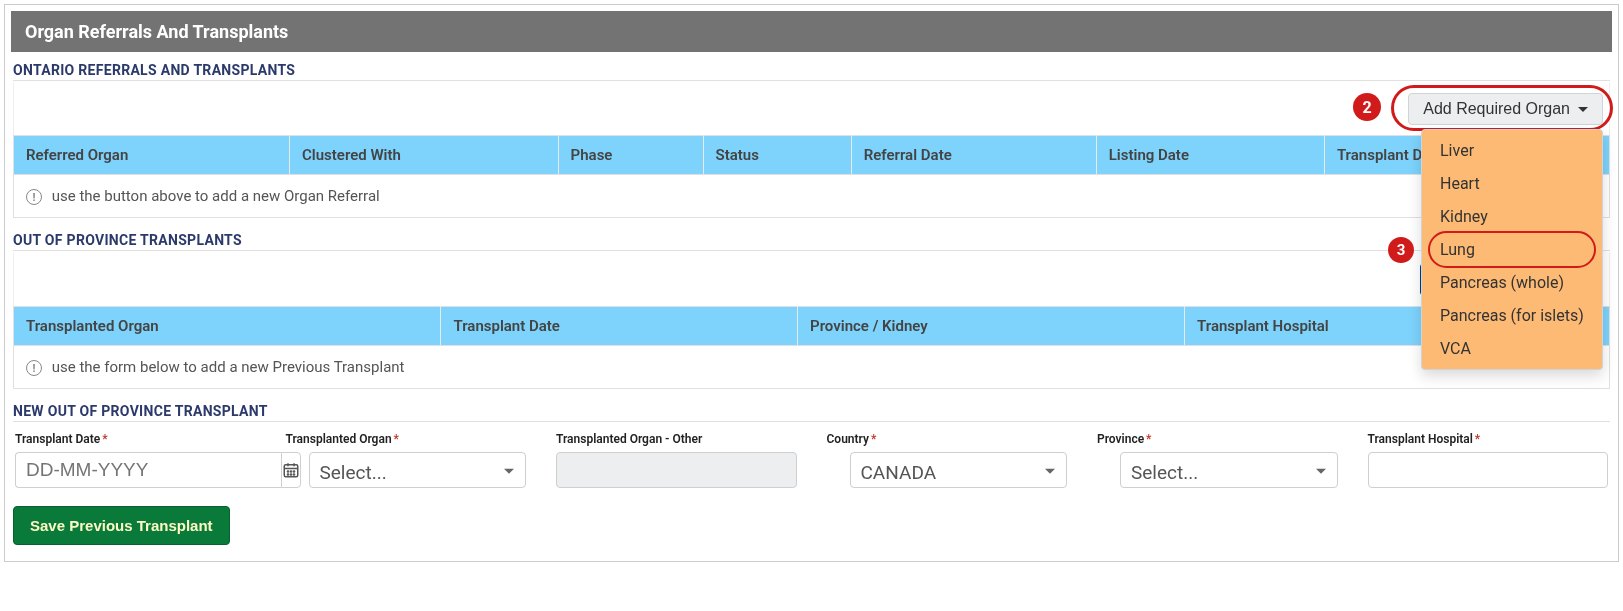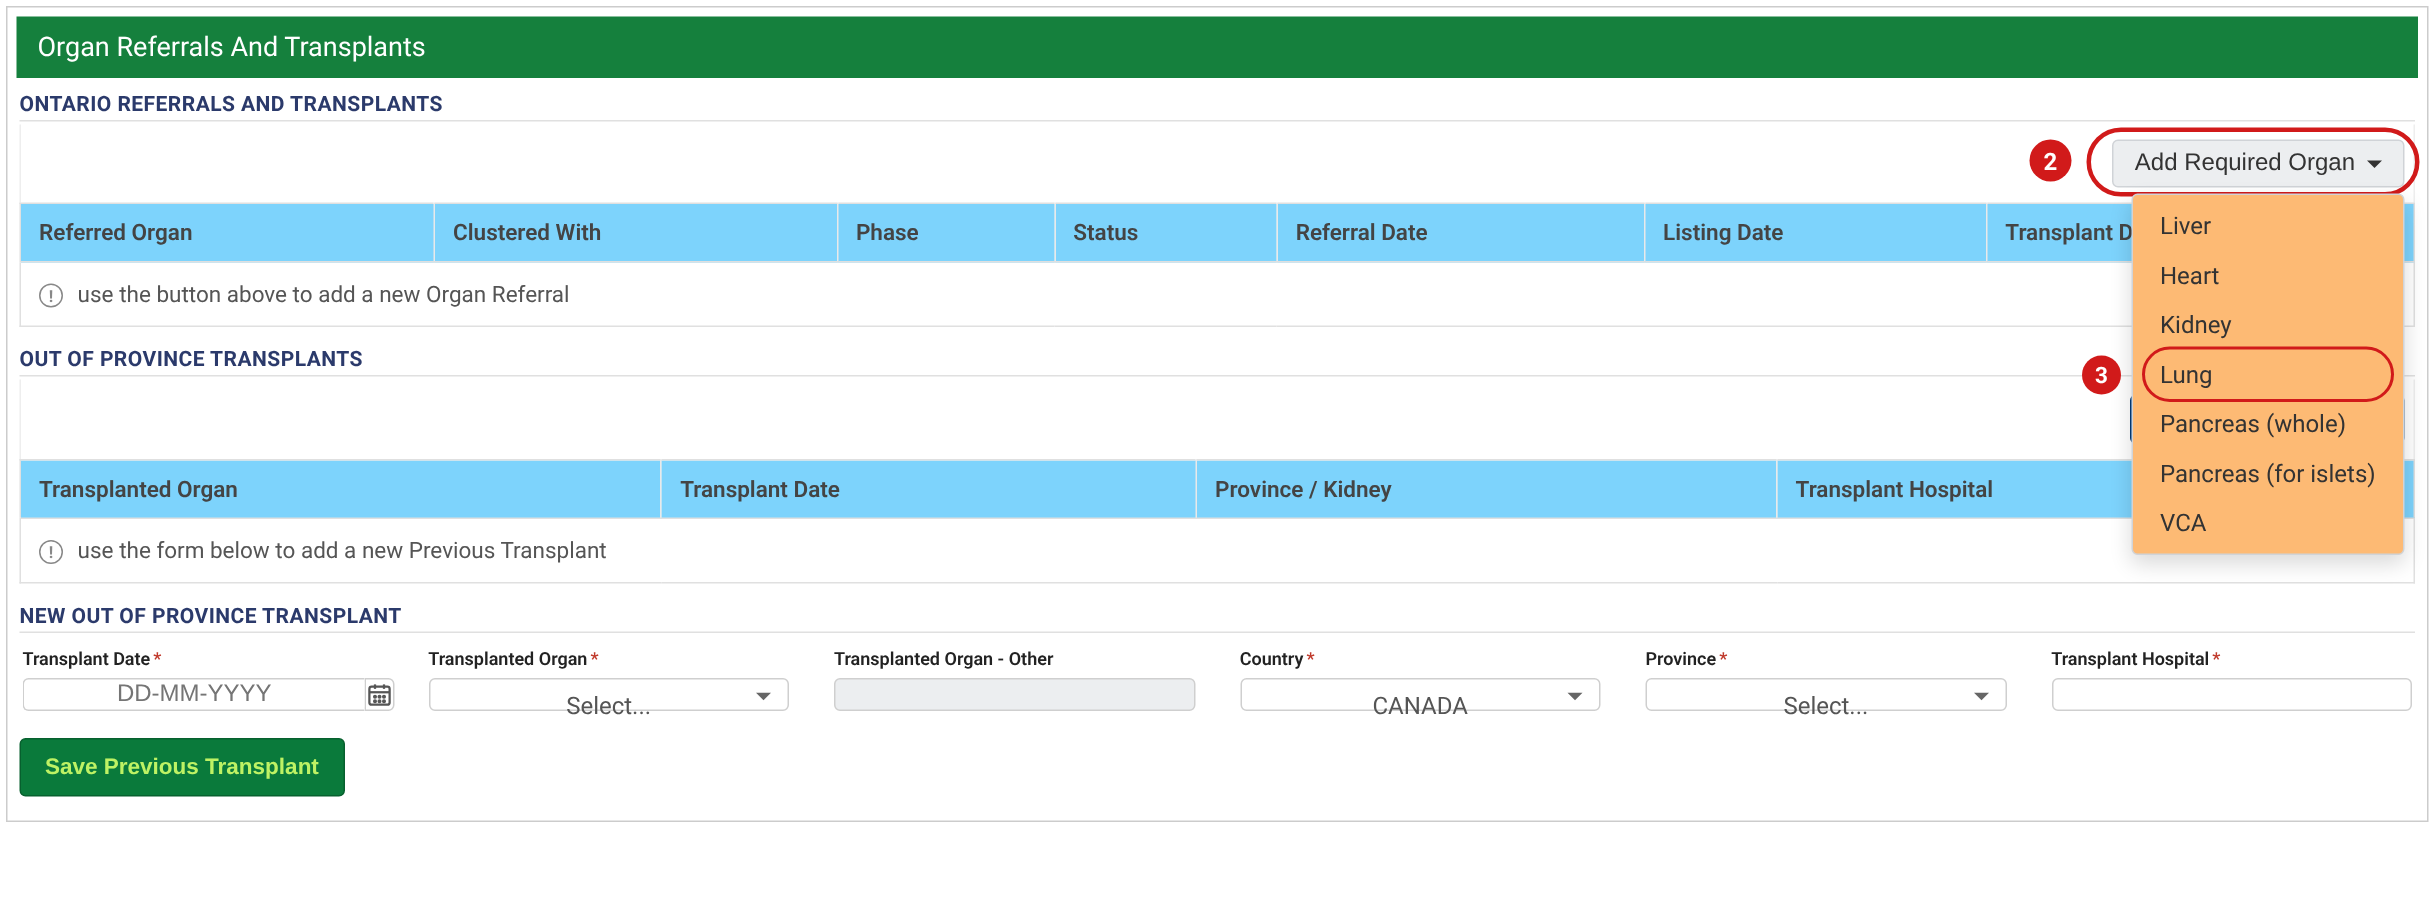--- a/index.html
+++ b/index.html
@@ -8,24 +8,24 @@
     background: #fff;
     color: #333;
     padding: 4px;
   }
   .outer-border {
     border: 1px solid #ccc;
     padding: 6px 6px 12px 6px;
     background: #fff;
   }
   .panel-header {
-    background: #15803d;
+    background: #737373;
     color: #fff;
     padding: 10px 14px;
-    font-weight: 400;
+    font-weight: 700;
     font-size: 18px;
   }
   .section {
     padding: 10px 2px 4px 2px;
   }
   .section-title {
     color: #2b3a6b;
     font-weight: 700;
     font-size: 14px;
     letter-spacing: 0.3px;
@@ -136,21 +136,21 @@
     background: #004b9a;
     color: #fff;
     border: 1px solid #003a77;
     padding: 7px 14px;
     font-size: 15px;
     border-radius: 4px;
     cursor: pointer;
   }
   .btn-success {
     background: #0a7a3b;
-    color: #bef264;
+    color: #fef9c3;
     border: 1px solid #07602e;
     padding: 10px 16px;
     font-size: 15px;
     font-weight: 600;
     border-radius: 4px;
     cursor: pointer;
   }
   .form-row {
     display: flex;
     gap: 30px;
@@ -167,33 +167,32 @@
     font-size: 12px;
     font-weight: 600;
     color: #222;
     margin-bottom: 6px;
   }
   .req { color: #c0392b; margin-left: 2px; }
   .form-control, .form-select {
     border: 1px solid #cfcfcf;
     border-radius: 4px;
     padding: 8px 10px;
-    font-size: 16px;
+    font-size: 19px;
     color: #555;
     background: #fff;
-    height: 22px;
+    height: 36px;
     appearance: none;
     position: relative;
-    text-align: center;
   }
   .form-control.disabled, .form-control[disabled] {
     background: #eceef0;
     color: #999;
   }
-  .select-wrap { position: relative; }
+  .select-wrap { position: relative; margin-left: 23px; }
   .select-wrap::after {
     content: "";
     position: absolute;
     right: 12px; top: 50%;
     transform: translateY(-25%);
     width: 0; height: 0;
     border-left: 5px solid transparent;
     border-right: 5px solid transparent;
     border-top: 5px solid #666;
     pointer-events: none;

